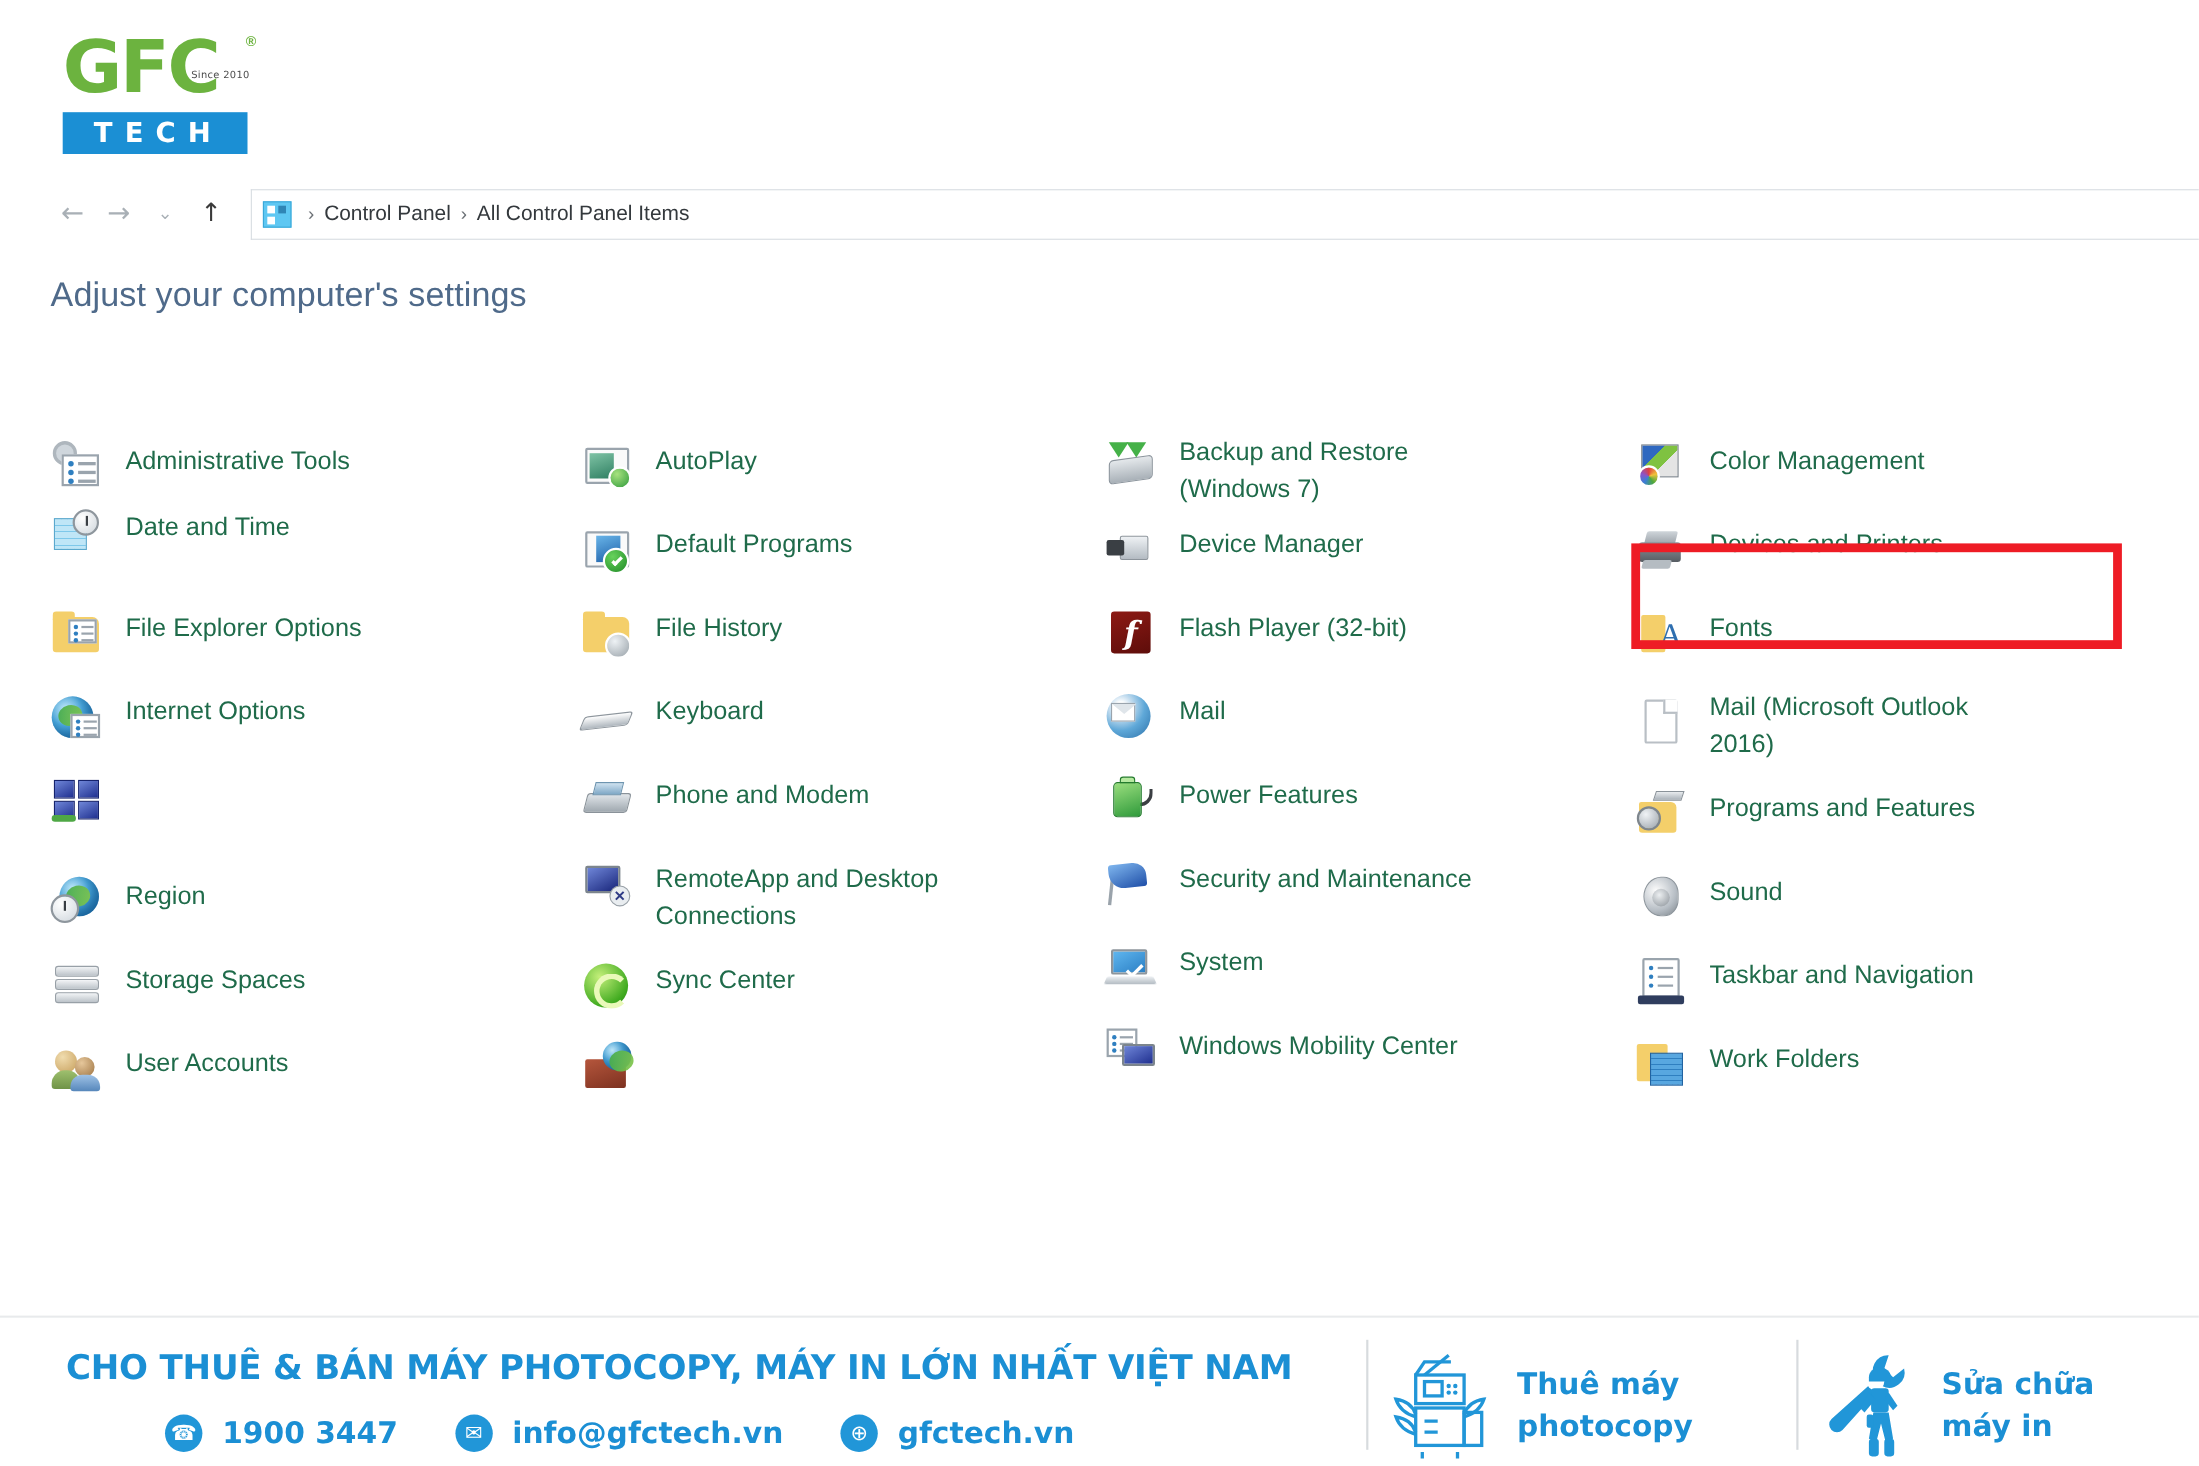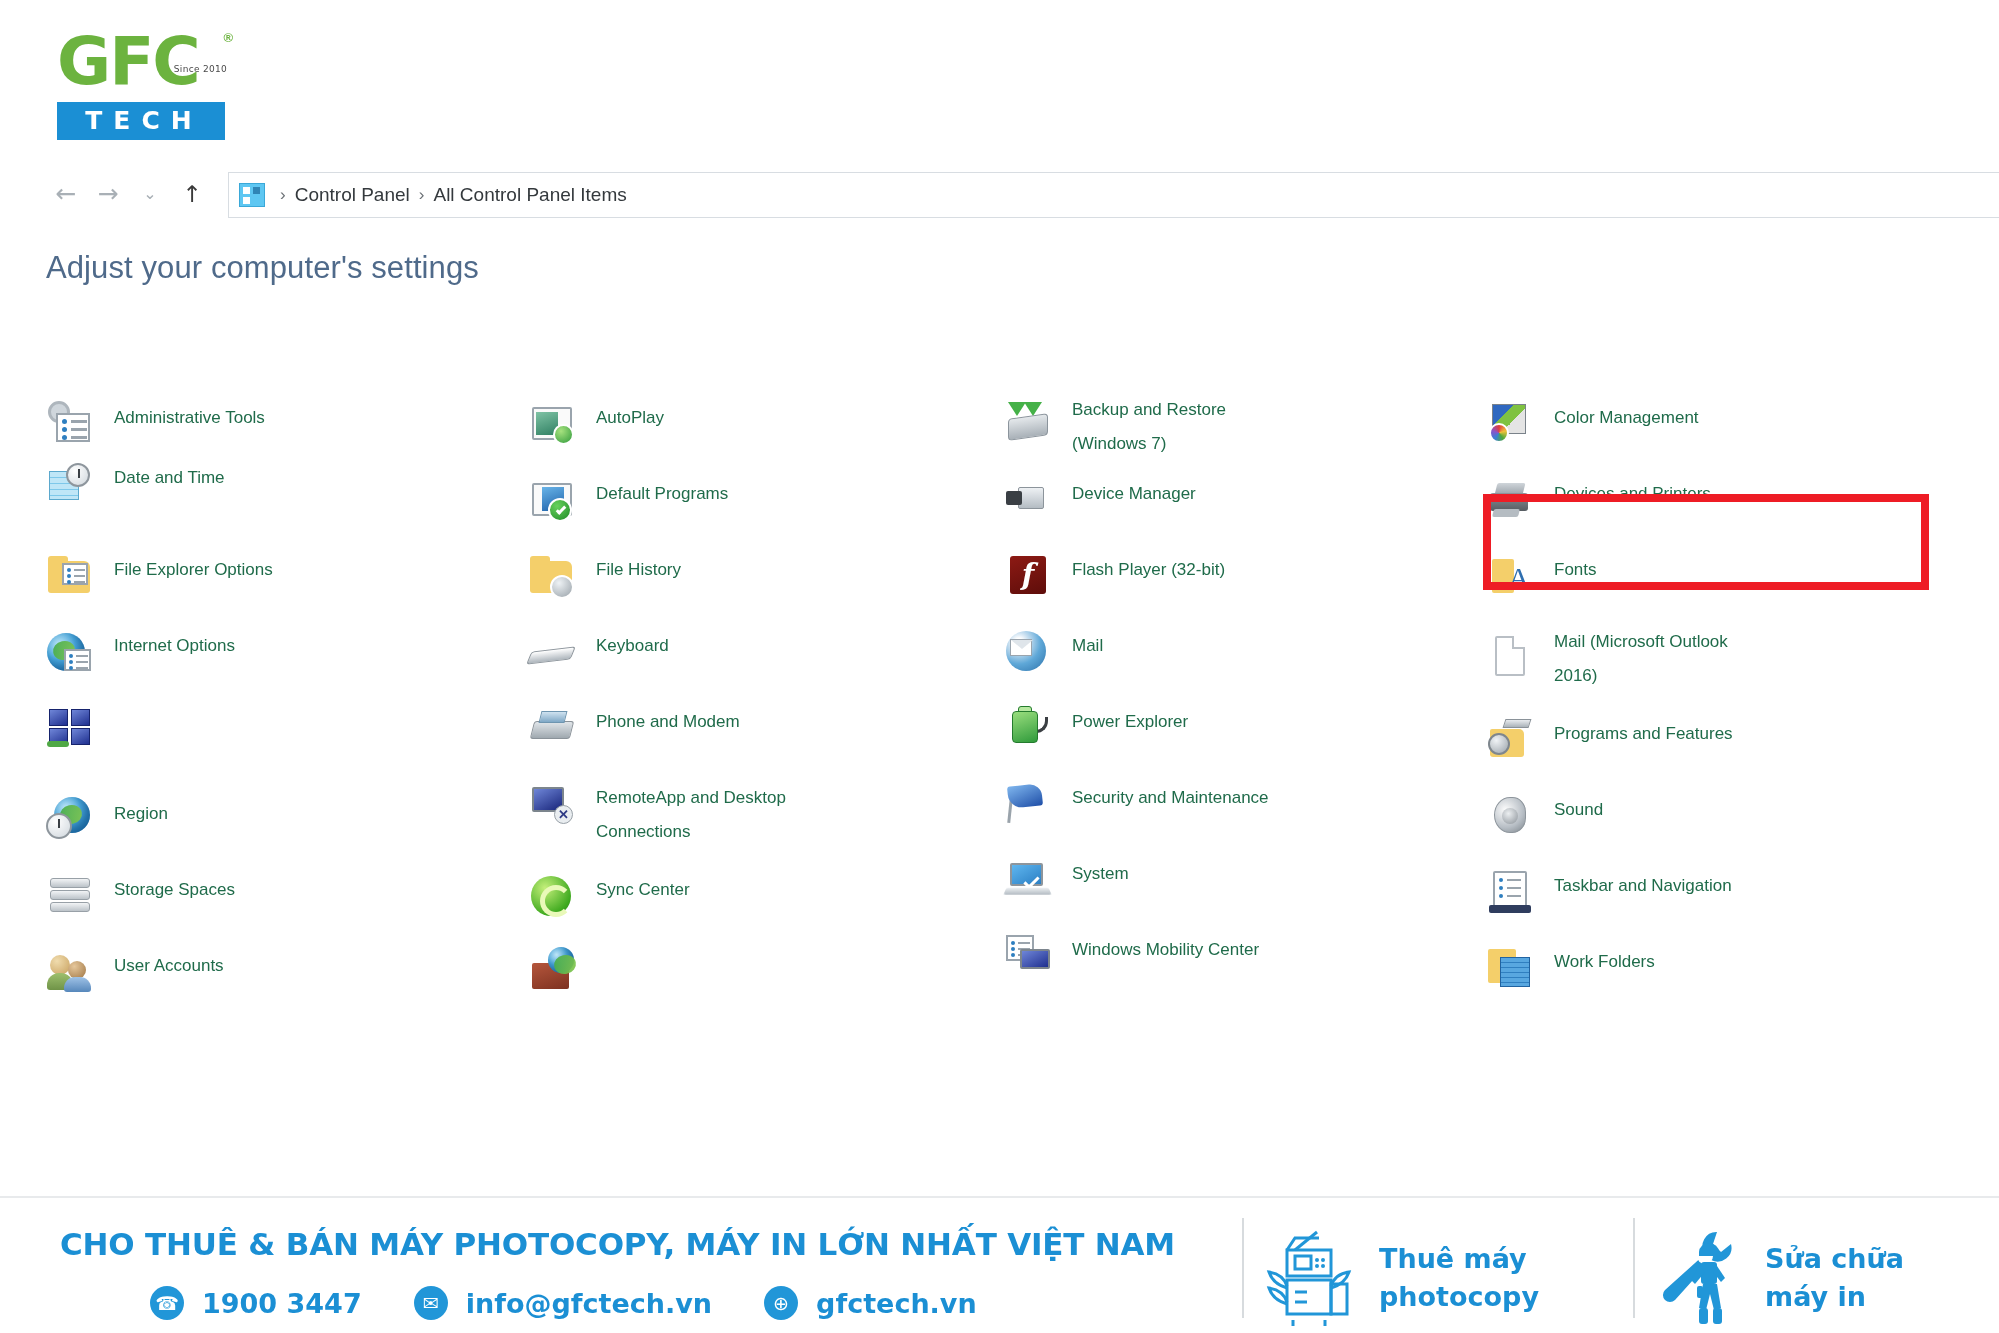--- a/index.html
+++ b/index.html
@@ -111,21 +111,21 @@
     position: absolute;
     display: flex; align-items: flex-start;
     height: 76px;
   }
   .item-icon {
     width: 48px; height: 48px; flex: none;
     position: relative; margin-right: 20px;
     margin-top: 1px;
   }
   .item-label {
-    font-size: 17px; line-height: 34px;
+    font-size: 23px; line-height: 34px;
     color: #1f6b4a;
     font-family: "Liberation Sans", sans-serif;
     padding-top: 3px;
     white-space: pre-line;
   }
 
   
   .hl-box {
     position: absolute;
     left: 1483px; top: 494px;
@@ -563,21 +563,21 @@
       </div>
 
       <div class="item" style="top:304px">
         <div class="item-icon">
           <div class="ic">
               <div class="sq battery-cord"></div>
               <div class="sq battery-cap"></div>
               <div class="sq battery"></div>
             </div>
         </div>
-        <div class="item-label">Power Explorer</div>
+        <div class="item-label">Power Features</div>
       </div>
 
       <div class="item" style="top:380px">
         <div class="item-icon">
           <div class="ic">
               <div class="sq flag-pole"></div>
               <div class="sq flag-cloth"></div>
             </div>
         </div>
         <div class="item-label">Security and Maintenance</div>

